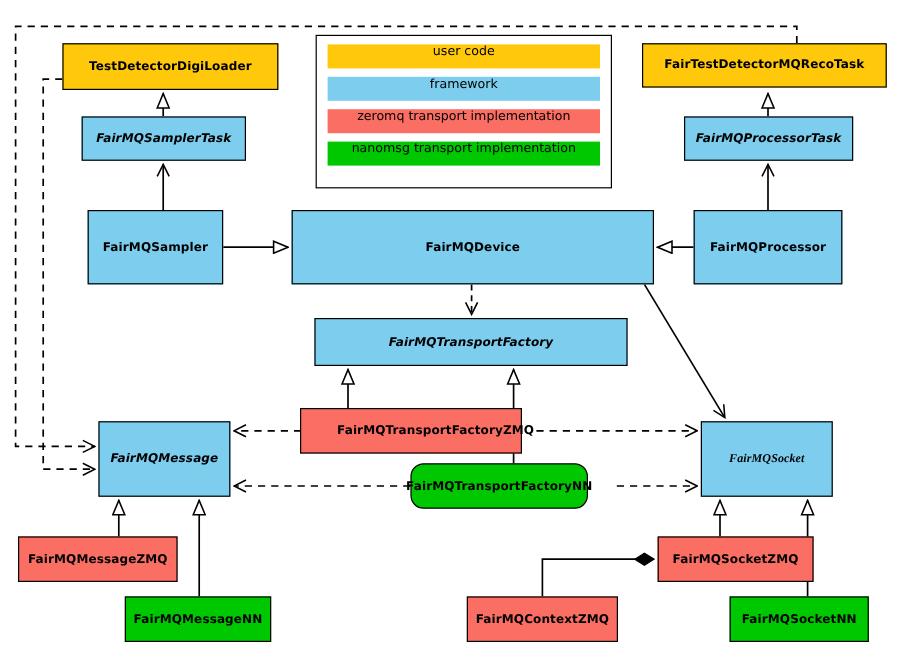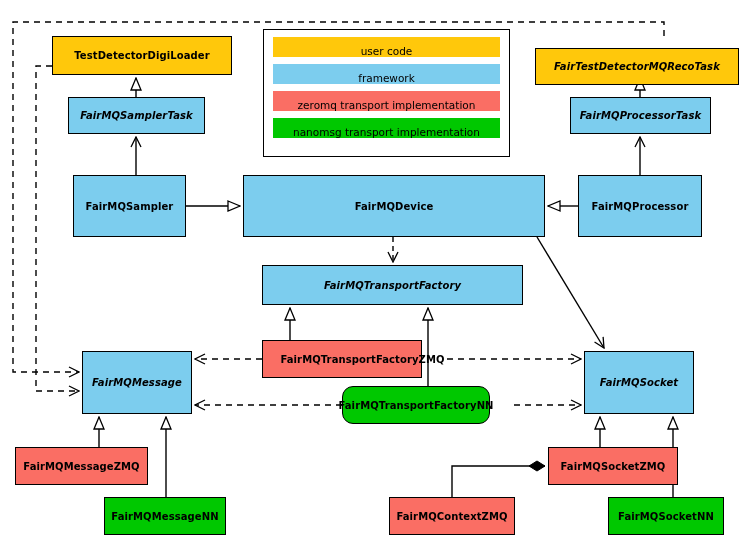--- a/index.html
+++ b/index.html
@@ -36,21 +36,21 @@
     left:263px;top:29px;width:247px;height:128px;
     background:#ffffff;
     border:1.6px solid #000000;
     box-sizing:border-box;
     z-index:6;
     padding:7px 9px;
   }
   .legend-row{
     height:20px;
     margin-bottom:7px;
-    display:flex;align-items:flex-end;justify-content:center;
+    display:flex;align-items:flex-start;justify-content:center;
     font-size:10.5px;
     font-weight:normal;
     color:#000;
   }
   .legend-row:last-child{margin-bottom:0;}
 </style>
 </head>
 <body>
 
 <div id="canvas">
@@ -111,21 +111,21 @@
       <line x1="673" y1="497" x2="673" y2="417" marker-end="url(#hollow-tri)"></line>
 
       <path d="M452,497 L452,466 L545,466" marker-end="url(#diamond)"></path>
     </g>
   </svg>
 
   <div class="node c-user" style="left:52px;top:36px;width:180px;height:39px;">
     <span>TestDetectorDigiLoader</span>
   </div>
 
-  <div class="node c-user" style="left:535px;top:48px;width:204px;height:37px;font-style:italic;">
+  <div class="node c-user" style="left:535px;top:36px;width:204px;height:37px;">
     <span>FairTestDetectorMQRecoTask</span>
   </div>
 
   <div class="node c-framework abstract" style="left:68px;top:97px;width:137px;height:37px;">
     <span>FairMQSamplerTask</span>
   </div>
 
   <div class="node c-framework abstract" style="left:570px;top:97px;width:141px;height:37px;">
     <span>FairMQProcessorTask</span>
   </div>
@@ -139,33 +139,33 @@
   </div>
 
   <div class="node c-framework" style="left:578px;top:175px;width:124px;height:62px;">
     <span>FairMQProcessor</span>
   </div>
 
   <div class="node c-framework abstract" style="left:262px;top:265px;width:261px;height:40px;">
     <span>FairMQTransportFactory</span>
   </div>
 
-  <div class="node c-zmq" style="left:262px;top:340px;width:160px;height:38px;padding-left:41px;">
+  <div class="node c-zmq" style="left:250px;top:340px;width:185px;height:38px;padding-left:41px;">
     <span>FairMQTransportFactoryZMQ</span>
   </div>
 
   <div class="node c-nn" style="left:342px;top:386px;width:148px;height:38px;border-radius:11px;">
     <span>FairMQTransportFactoryNN</span>
   </div>
 
   <div class="node c-framework abstract" style="left:82px;top:351px;width:110px;height:63px;">
     <span>FairMQMessage</span>
   </div>
 
-  <div class="node c-framework abstract" style="left:584px;top:351px;width:110px;height:63px;">
+  <div class="node c-framework abstract" style="left:584px;top:351px;width:110px;height:63px;font-family:Liberation Serif, serif;">
     <span>FairMQSocket</span>
   </div>
 
   <div class="node c-zmq" style="left:15px;top:447px;width:133px;height:38px;">
     <span>FairMQMessageZMQ</span>
   </div>
 
   <div class="node c-nn" style="left:104px;top:497px;width:122px;height:38px;">
     <span>FairMQMessageNN</span>
   </div>

